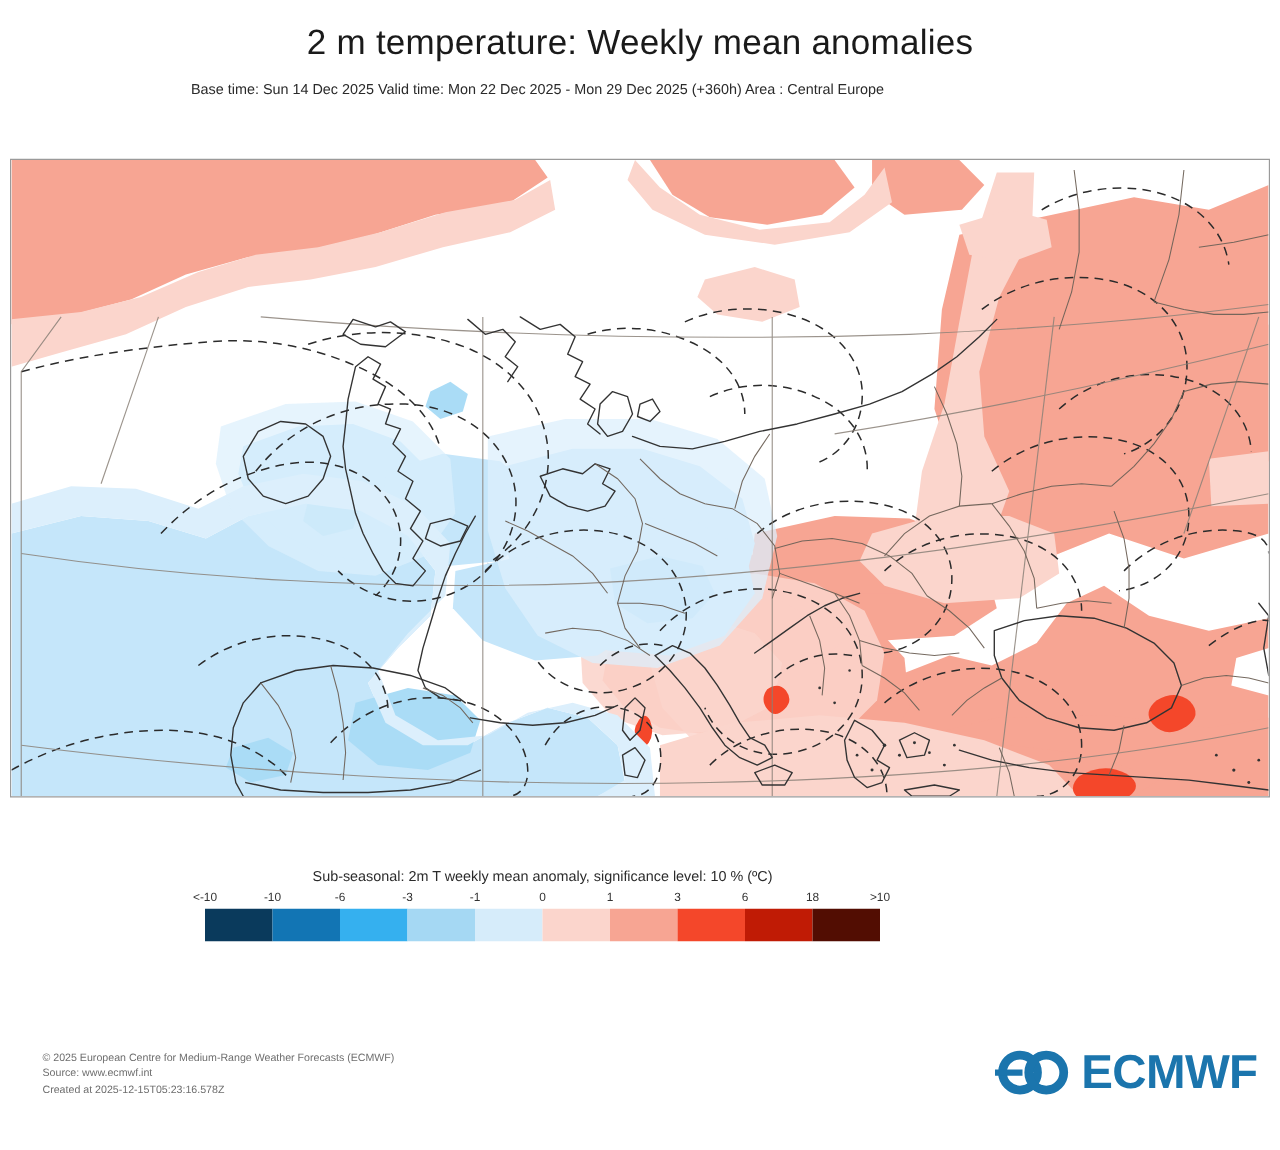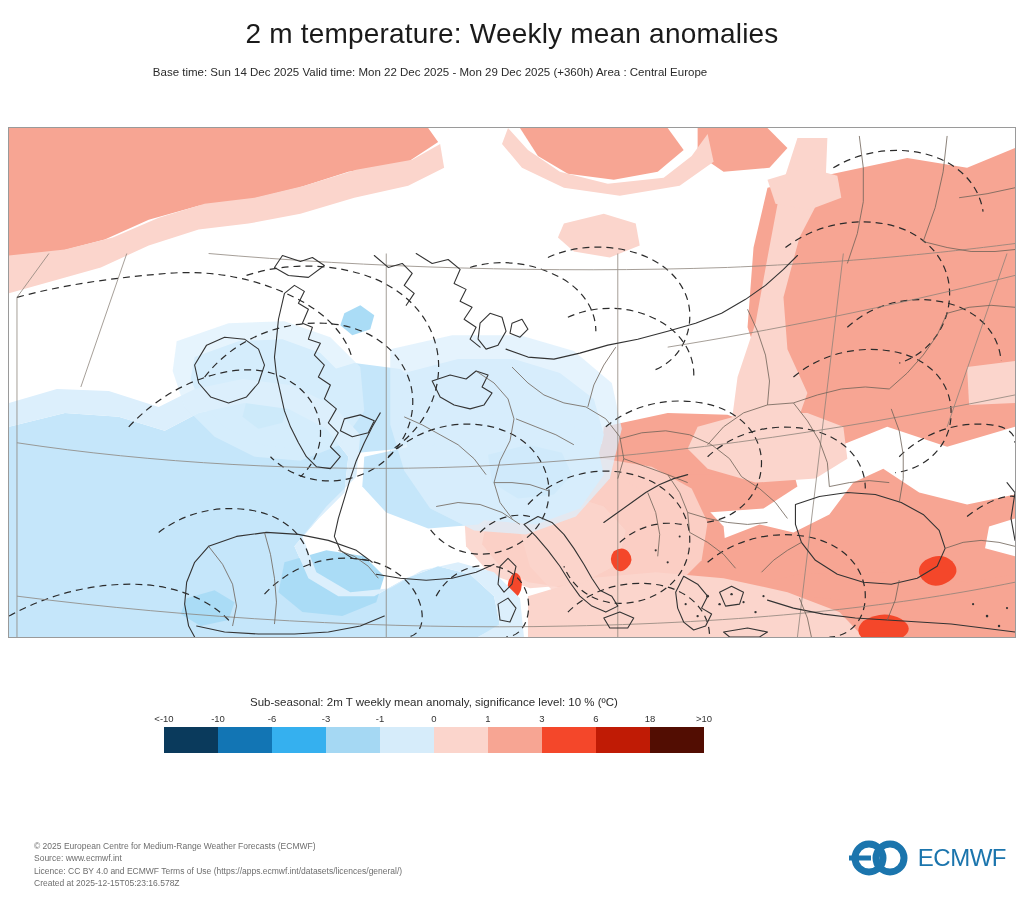--- a/index.html
+++ b/index.html
@@ -57,21 +57,21 @@
     font-size:8.5px;line-height:12.4px;color:#6e6e6e;
   }
   .footer div{white-space:nowrap;padding-left:14px;}
 
   .logo{
     position:absolute;right:18px;top:838px;
     display:flex;align-items:center;gap:7px;
   }
   .logo-mark{display:block;}
   .logo-text{
-    font-size:24px;font-weight:400;letter-spacing:-0.5px;
+    font-size:38px;font-weight:700;letter-spacing:-0.5px;
     line-height:1;
   }
 </style>
 </head>
 <body>
 
 <div class="title">2 m temperature: Weekly mean anomalies</div>
 <div class="subtitle">Base time: Sun 14 Dec 2025 Valid time: Mon 22 Dec 2025 - Mon 29 Dec 2025 (+360h) Area : Central Europe</div>
 
 <div class="map-wrap">
@@ -376,21 +376,20 @@
         <i style="background: rgb(244, 71, 42);"></i>
         <i style="background: rgb(192, 27, 5);"></i>
         <i style="background: rgb(82, 13, 2);"></i>
       </div>
   </div>
 </div>
 
 <div class="footer">
   <div>© 2025 European Centre for Medium-Range Weather Forecasts (ECMWF)</div>
   <div>Source: www.ecmwf.int</div>
-  <div>Licence: CC BY 4.0 and ECMWF Terms of Use (https://apps.ecmwf.int/datasets/licences/general/)</div>
   <div>Created at 2025-12-15T05:23:16.578Z</div>
 </div>
 
 <div class="logo">
   <svg class="logo-mark" width="62" height="40" viewBox="0 0 62 40">
     <g id="logo-g" fill="none" stroke-width="7" stroke="#1b75ad">
       <circle cx="20" cy="20" r="14"></circle>
       <circle cx="41" cy="20" r="14"></circle>
       <path d="M0,20 L22,20" stroke-width="5"></path>
     </g>

